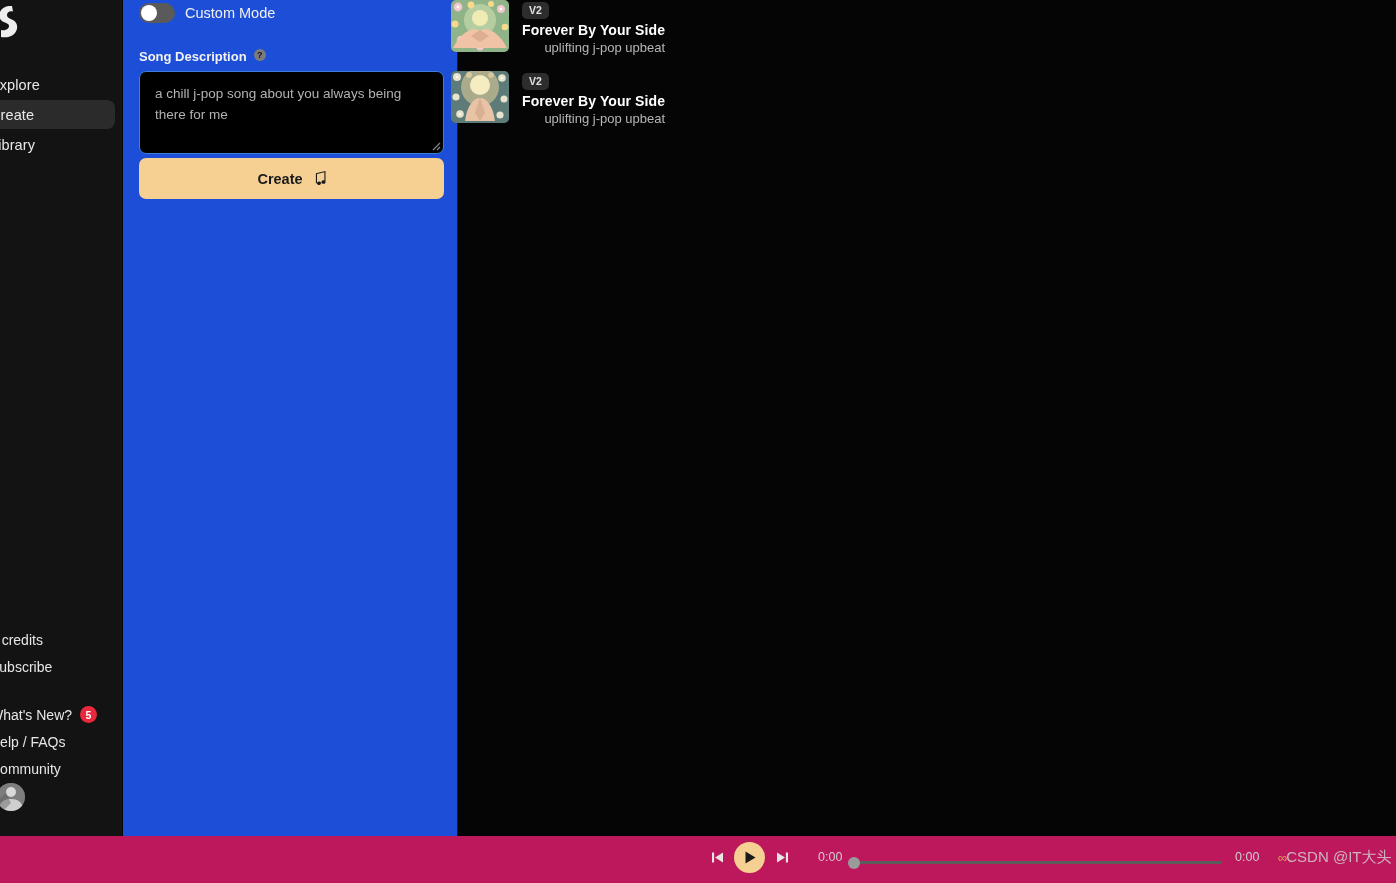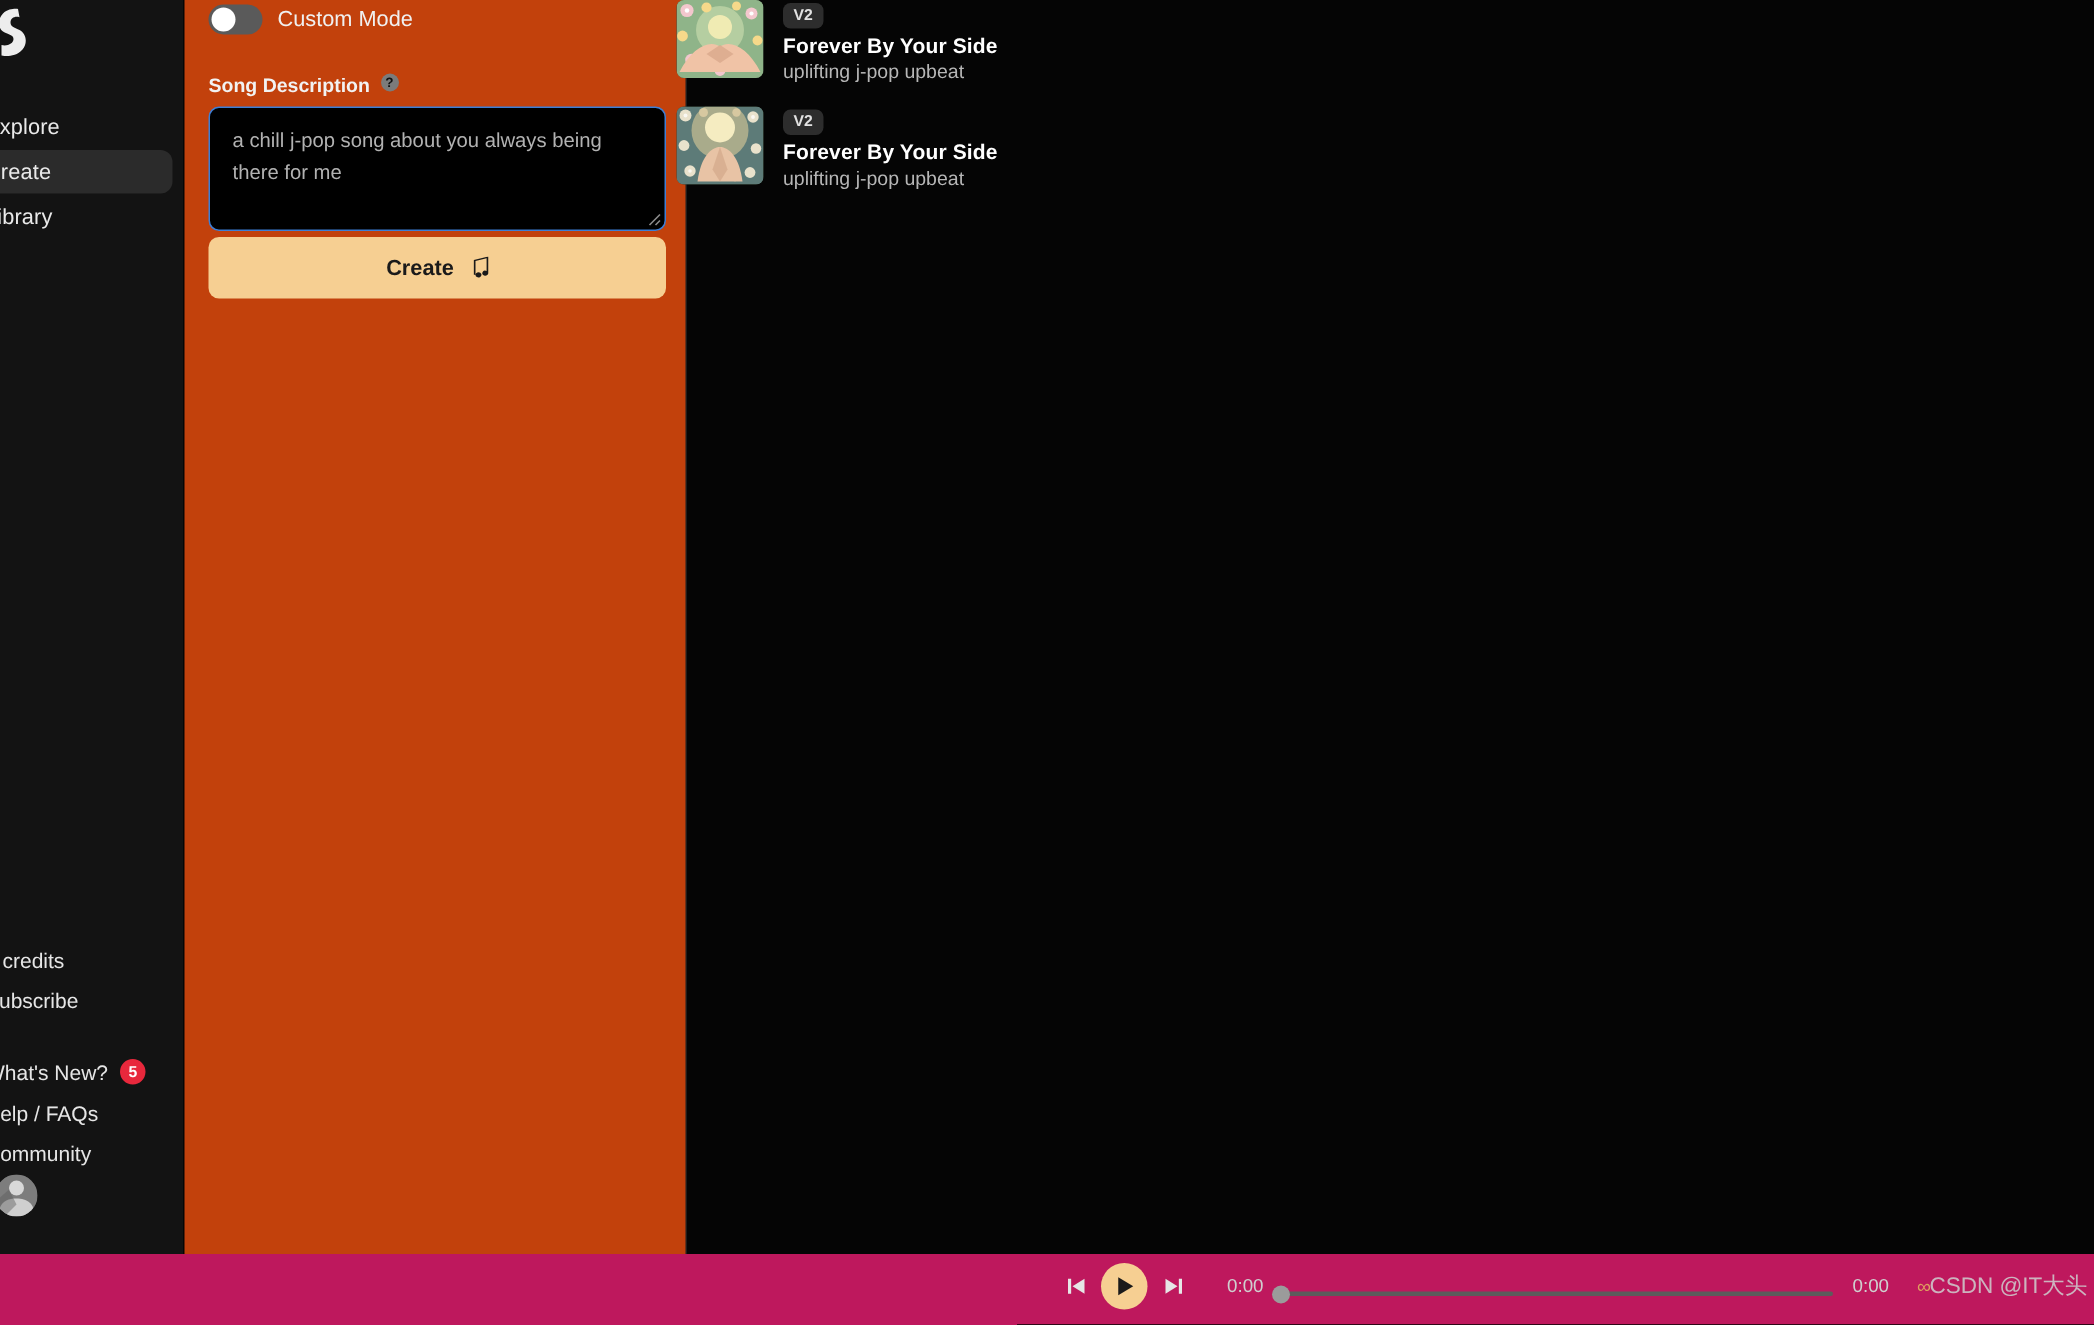--- a/index.html
+++ b/index.html
@@ -54,21 +54,21 @@
     position: absolute; left: -3px; top: 783px;
     width: 28px; height: 28px; border-radius: 50%;
     overflow: hidden; background: #4a4a4a;
   }
   .avatar svg { display: block; }
 
   
   .create-panel {
     position: absolute; left: 123px; top: 0;
     width: 335px; height: 836px;
-    background: #c2410c;
+    background: #1d4ed8;
     border-right: 1px solid #1e1e1e;
   }
   .toggle-row { position: absolute; left: 16px; top: 3px; display: flex; align-items: center; }
   .toggle {
     width: 36px; height: 20px; border-radius: 10px;
     background: #5a5a5a; position: relative; flex: none;
   }
   .toggle .knob {
     position: absolute; left: 2px; top: 2px;
     width: 16px; height: 16px; border-radius: 50%;
@@ -127,21 +127,21 @@
   .v-badge {
     display: inline-flex; align-items: center; justify-content: center;
     height: 17px; padding: 0 7px;
     background: #2d2d2d; color: #e2e2e2;
     border-radius: 5px; font-size: 10.5px; font-weight: 700;
   }
   .song-title {
     font-size: 14px; color: #fff; font-weight: 700;
     margin-top: 3px; letter-spacing: .1px;
   }
-  .song-sub { font-size: 13px; color: #b6b6b6; margin-top: 2px; }
+  .song-sub { font-size: 13px; color: #b6b6b6; margin-top: 2px; text-align: right; }
 
   
   .player {
     position: absolute; left: 0; bottom: 0;
     width: 1396px; height: 47px;
     background: #be185d;
   }
   .pl-controls {
     position: absolute; left: 704px; top: 6px;
     display: flex; align-items: center; gap: 4px;

